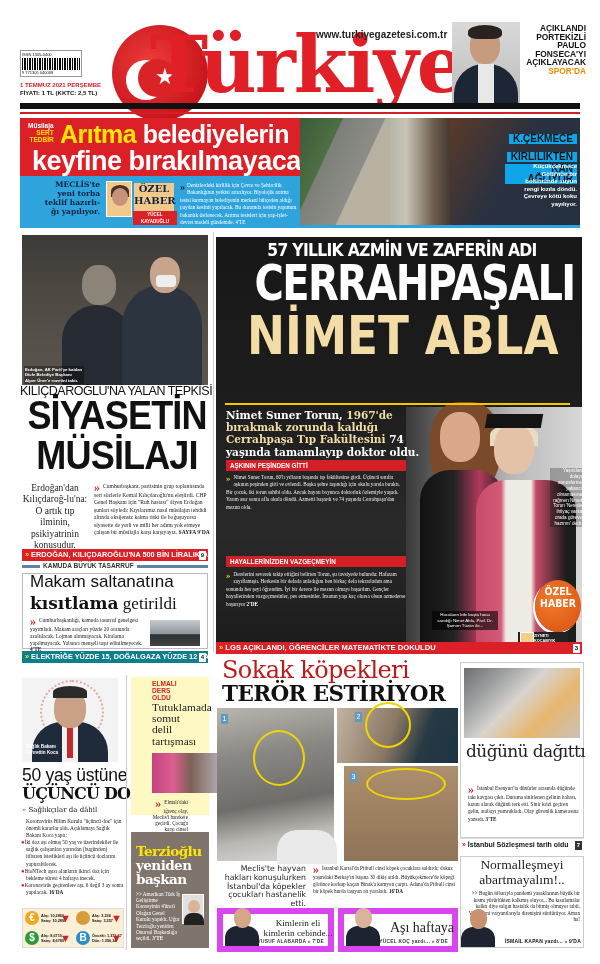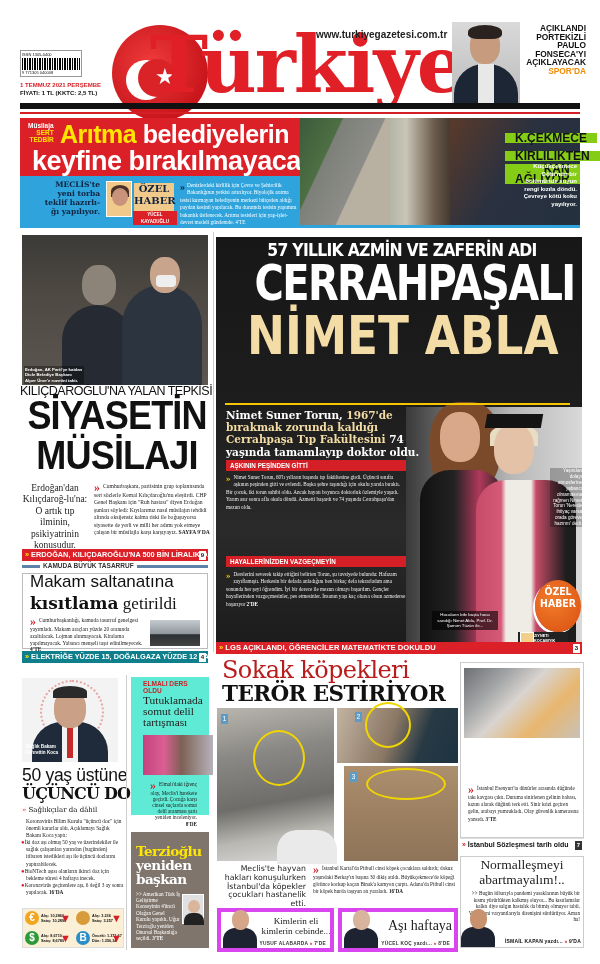--- a/index.html
+++ b/index.html
@@ -43,21 +43,21 @@
 #ozel1 .hair{position:absolute;left:4px;top:3px;width:18px;height:12px;border-radius:50% 50% 0 0;background:#4a3226}
 #ozel1 .badge{position:absolute;left:28px;top:2px;width:40px;height:28px;background:#f1c98a;font-family:"DejaVu Serif",serif;font-weight:bold;font-size:10px;line-height:12px;text-align:center;color:#10233f}
 #ozel1 .name{position:absolute;left:27px;top:30px;width:44px;background:#dc2027;color:#fff;font-size:4.5px;font-weight:bold;text-align:center;line-height:7px}
 #aritma .body{left:160px;top:6px;width:120px;color:#fff;font-size:5.3px;line-height:7.4px;font-family:"Liberation Serif",serif}
 #aritma .body .q{color:#10233f;font-weight:bold;font-size:10px;float:left;margin-right:2px;line-height:9px}
 #lake{left:300px;top:118px;width:280px;height:110px;background:linear-gradient(90deg,#5f6e63 0%,#9aa493 25%,#c9c4b6 38%,#6a5b4c 48%,#3d3128 55%,#2c3540 68%,#24303c 100%);overflow:hidden}
 #lake .road{position:absolute;left:0;top:0;width:90px;height:110px;background:linear-gradient(115deg,#3c5a3a 0,#4e6f44 30%,#7d7f79 31%,#8c8d88 60%,#b8b0a1 61%)}
 #lake .water{position:absolute;left:120px;top:0;width:160px;height:110px;background:linear-gradient(120deg,#5a3a2a,#2a3140 40%,#22303d)}
 #lake .stripe{position:absolute;left:0;bottom:0;width:280px;height:3px;background:#2ea3dc}
 #kcek-h{left:505px;top:128px;width:72px;text-align:right}
-#kcek-h span{display:inline-block;background:#84cc16;color:#111;font-size:12px;font-weight:bold;line-height:10px;padding:0 10px;margin-bottom:1px}
+#kcek-h span{display:inline-block;background:#0ea5e9;color:#111;font-size:10px;font-weight:bold;line-height:10px;padding:0 4px;margin-bottom:1px}
 #kcek-b{left:513px;top:163px;width:64px;text-align:right;color:#fff;font-size:6px;font-weight:bold;line-height:7.6px}
 
 #erd-photo{left:22px;top:235px;width:186px;height:150px;background:linear-gradient(180deg,#3b3a38 0,#4e4942 40%,#5c5650 100%);overflow:hidden}
 .suit-a{position:absolute;border-radius:40px 40px 0 0}
 #erd-cap{left:24px;top:366px;width:60px;font-size:4.3px;line-height:5.3px;color:#fff;font-weight:bold;background:rgba(0,0,0,.35);padding:1px}
 #kilic-k{left:20px;top:384px;width:192px;font-family:"Liberation Sans",sans-serif;font-size:12.5px;letter-spacing:-0.5px;color:#111;white-space:nowrap}
 #kilic-h{left:22px;top:395px;width:190px;font-family:"Liberation Sans",sans-serif;font-weight:bold;font-size:41px;line-height:40px;letter-spacing:-1px;text-align:center;transform:scaleX(0.88);transform-origin:left top;width:216px}
 #kilic-l{left:22px;top:483px;width:66px;text-align:center;font-family:"Liberation Serif",serif;font-size:9.5px;line-height:11.4px;color:#222}
 #kilic-p{left:94px;top:483px;width:118px}
 #dava{left:22px;top:549px;width:186px;height:12px;background:#dc2027;color:#fff;font-size:7.3px;font-weight:bold;line-height:12px;padding-left:3px;white-space:nowrap;overflow:hidden}
@@ -82,21 +82,21 @@
 #koca-h2{left:22px;top:784px;font-family:"DejaVu Serif",serif;font-weight:bold;font-size:16px;line-height:20px;white-space:nowrap;letter-spacing:-0.8px}
 #koca-sub{left:22px;top:806px;font-family:"DejaVu Serif",serif;font-weight:normal;font-size:7px;white-space:nowrap}
 #koca-p{left:26px;top:818px;width:98px;font-size:5.3px;line-height:7.1px}
 #koca-p .dot{color:#d41f26;font-size:6px;margin-left:-5px}
 #fx{left:22px;top:908px;width:102px;height:40px;background:#fbefd6;border:1px solid #ddd}
 .fxcell{position:absolute;width:50px;height:19px;font-size:3.8px;line-height:4.8px;font-weight:bold}
 .fxcell .ic{position:absolute;left:2px;top:2px;width:14px;height:14px;border-radius:50%;text-align:center;font-size:10px;line-height:14px;color:#fff;font-weight:bold}
 .fxcell .vals{position:absolute;left:18px;top:5px}
 .fxcell .arr{position:absolute;right:2px;top:2px;color:#d41f26;font-size:11px;line-height:14px}
 
-#elmali{left:131px;top:677px;width:78px;height:138px;background:#5eead4;padding:3px 12px}
+#elmali{left:131px;top:677px;width:78px;height:138px;background:#fef9c3;padding:3px 21px}
 #elmali .k{font-size:6.6px;font-weight:bold;color:#d41f26}
 #elmali .h{font-family:"Liberation Serif",serif;font-size:11.4px;line-height:11.2px;color:#222;margin-top:1px}
 #elmali .img{width:70px;height:40px;background:linear-gradient(90deg,#c54280 0,#db5f92 30%,#7d6155 55%,#b6b2bb 100%);margin-top:6px}
 #elmali .p{margin-top:6px;font-size:5.2px;line-height:6.2px;text-align:right}
 
 #terzi{left:131px;top:832px;width:78px;height:116px;background:#7f756d;padding:12px 5px}
 #terzi .h{font-family:"DejaVu Serif",serif;font-weight:bold;font-size:13.6px;line-height:14.2px;color:#fff;letter-spacing:-0.6px}
 #terzi .h .y{color:#ffe600}
 #terzi .p{color:#fff;font-size:5.2px;line-height:6.4px;width:44px;margin-top:4px}
 #terzi .ph{position:absolute;left:51px;top:62px;width:22px;height:30px;background:#e0e0e0;border:1px solid #fff}
@@ -132,21 +132,21 @@
 
 #sokak-h1{left:222px;top:657px;font-family:"DejaVu Serif",serif;font-size:24px;line-height:27px;color:#b91c1c;white-space:nowrap;letter-spacing:-0.6px}
 #sokak-h2{left:222px;top:682px;font-family:"DejaVu Serif",serif;font-weight:bold;font-size:21.5px;line-height:24px;color:#111;white-space:nowrap;letter-spacing:-0.6px}
 #dog1{left:217px;top:708px;width:117px;height:153px;background:linear-gradient(170deg,#b9b6af 0,#8a8884 30%,#6f6d69 60%,#bab8b3 80%,#dcdcdc 100%)}
 #dog2{left:337px;top:708px;width:121px;height:55px;background:linear-gradient(110deg,#c3b4a2,#8a7764 45%,#273a44 70%,#1d3342)}
 #dog3{left:344px;top:766px;width:114px;height:95px;background:linear-gradient(180deg,#ac8f6e,#9d8061 50%,#8e7459)}
 .ring{position:absolute;border:2px solid #f0d500;border-radius:50%}
 .num{position:absolute;width:7px;height:10px;background:#5d9ac4;color:#fff;font-size:7px;text-align:center;line-height:10px}
 #sokak-l{left:218px;top:865px;width:88px;text-align:right;font-family:"DejaVu Sans",sans-serif;font-size:7.8px;line-height:8.8px;color:#222}
 #sokak-p{left:313px;top:865px;width:145px;font-size:5.2px;line-height:7.2px}
-.col-box{position:absolute;height:44px;border:4px solid #d946ef}
+.col-box{position:absolute;height:44px;border:6px solid #d946ef}
 .col-box .h{position:absolute;font-family:"Liberation Serif",serif;color:#222;text-align:center}
 .col-box .by{position:absolute;right:4px;bottom:2px;font-size:4.8px;font-weight:bold;white-space:nowrap;color:#333;letter-spacing:0.3px}
 .col-box .by .r{color:#d41f26}
 .col-box .ph{position:absolute;left:2px;bottom:0;width:34px;height:40px}
 .col-box .ph .f{position:absolute;left:9px;top:2px;width:17px;height:20px;border-radius:45%;background:#d5a688}
 .col-box .ph .s{position:absolute;left:0;top:20px;width:34px;height:20px;background:#1d2330;border-radius:12px 12px 0 0}
 
 #taki{left:460px;top:662px;width:124px;height:176px;border:1px solid #ccc}
 #taki-img{left:464px;top:668px;width:116px;height:70px;background:linear-gradient(135deg,#6d6f72 0,#a1a3a5 25%,#d8d4d0 45%,#e8b66e 70%,#c9c2b8 100%)}
 #taki-h{left:466px;top:741px;font-family:"DejaVu Serif",serif;font-size:17px;line-height:20px;color:#222;letter-spacing:-0.6px;white-space:nowrap}
@@ -391,20 +391,21 @@
       <div class="s"></div>
       <div class="f" style="background:#d9b49d"></div>
     </div>
   <div class="h" style="left:38px;top:6px;width:80px;font-size:14px;line-height:16px">Aşı haftaya</div>
   <div class="by"><span>YÜCEL KOÇ yazdı...</span> <span class="r">»</span> <span>8'DE</span></div>
 </div>
 
 <div id="taki" class="abs"></div>
 <div id="taki-img" class="abs"></div>
 <div id="taki-h" class="abs">
+    <div>düğünü dağıttı</div>
   </div>
 <div id="taki-p" class="abs p"><span class="quote">» </span><span>İstanbul Esenyurt'ta dünürler arasında düğünde takı kavgası çıktı. Duruma sinirlenen gelinin babası, kızını alarak düğünü terk etti. Sinir krizi geçiren gelin, arabayı yumrukladı. Olay güvenlik kamerasına yansıdı.</span> <b>3'TE</b></div>
 <div id="ist" class="abs"><span class="r">» </span><span>İstanbul Sözleşmesi tarih oldu</span><span class="pg" style="background:#333;color:#fff">7</span></div>
 
 <div id="norm" class="abs"></div>
 <div id="norm-h" class="abs">Normalleşmeyi abartmayalım!..</div>
 <div id="norm-p" class="abs p">&gt;&gt; Bugün itibarıyla pandemi yasaklarının büyük bir kısmı yürürlükten kalkmış oluyor... Bu kısıtlamalar kalktı diye salgın hastalık da bitmiş olmuyor tabii. Virüs yeni varyantlarıyla direnişini sürdürüyor. Aman ha!</div>
 <div id="norm-ph" class="abs col-box" style="border:none">
     <div class="ph" style="left:0">
       <div class="s"></div>

